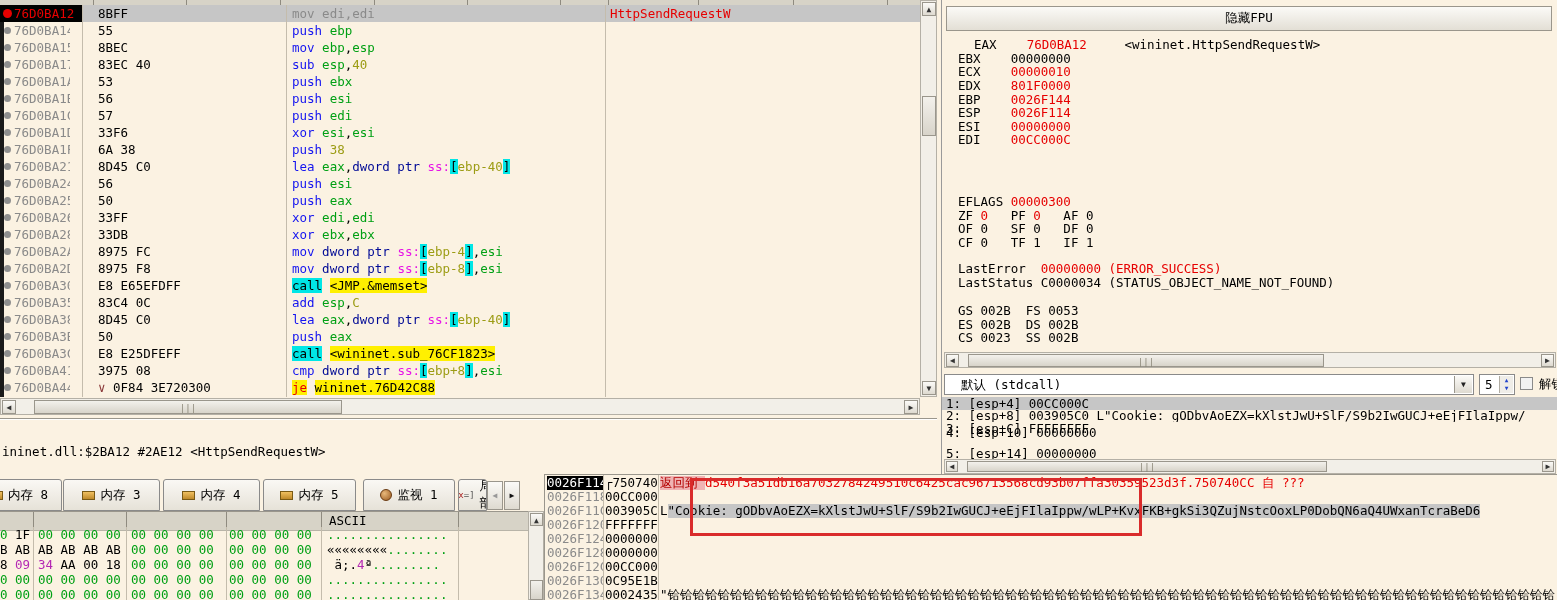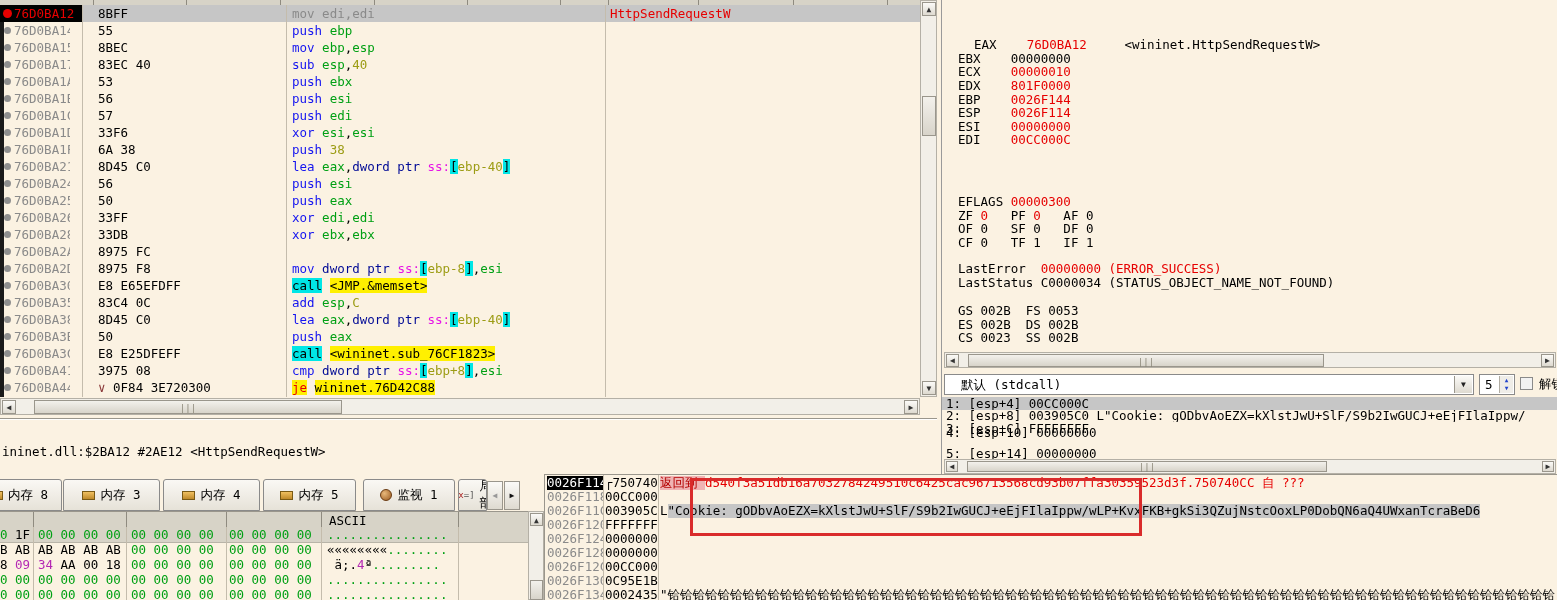--- a/index.html
+++ b/index.html
@@ -203,20 +203,21 @@
           <div class="addr">76D0BA28</div>
           <div class="bytes"><span class="c-k">33DB</span></div>
           <div class="ins"><span class="c-b">xor</span><span class="c-k"> </span><span class="c-r">ebx</span><span class="c-k">,</span><span class="c-r">ebx</span></div>
         </div>
         <div class="drow" style="top: 238px;">
           <div class="gut">
             <div class="dot"></div>
           </div>
           <div class="addr">76D0BA2A</div>
           <div class="bytes"><span class="c-k">8975 FC</span></div>
+          <div class="ins"><span class="c-b">mov</span><span class="c-k"> </span><span class="c-p">dword ptr </span><span class="c-s">ss:</span><span class="c-B">[</span><span class="c-n">ebp-4</span><span class="c-B">]</span><span class="c-k">,</span><span class="c-r">esi</span></div>
         </div>
         <div class="drow" style="top: 255px;">
           <div class="gut">
             <div class="dot"></div>
           </div>
           <div class="addr">76D0BA2D</div>
           <div class="bytes"><span class="c-k">8975 F8</span></div>
           <div class="ins"><span class="c-b">mov</span><span class="c-k"> </span><span class="c-p">dword ptr </span><span class="c-s">ss:</span><span class="c-B">[</span><span class="c-n">ebp-8</span><span class="c-B">]</span><span class="c-k">,</span><span class="c-r">esi</span></div>
         </div>
         <div class="drow" style="top: 272px;">
@@ -325,21 +326,21 @@
       <div class="tab" style="left: -24px; width: 86px; top: 1px;">
         <span class="mem-ic"></span>
         <span>内存 8</span>
       </div>
 
     <div class="sbtn" style="left:487px;top:3px;width:16px;height:29px;line-height:27px;color:#999;">◀</div>
     <div class="sbtn" style="left:504px;top:3px;width:16px;height:29px;line-height:27px;color:#111;">▶</div>
   </div>
 
   <div class="abs" id="dumppanel" style="left:0;top:511px;width:545px;height:89px;">
-    <div class="abs" style="left:0;top:0;width:541px;height:32px;background:#D7D3C7;border-top:1px solid #9A968C;border-bottom:1px solid #B8B4A8;box-sizing:border-box;">
+    <div class="abs" style="left:0;top:0;width:541px;height:20px;background:#D7D3C7;border-top:1px solid #9A968C;border-bottom:1px solid #B8B4A8;box-sizing:border-box;">
       <span class="mono abs" style="left:329px;top:1px;">ASCII</span>
       <div class="abs" style="left:33px;top:0;width:1px;height:15px;background:#8F8B80;"></div>
       <div class="abs" style="left:126px;top:0;width:1px;height:15px;background:#8F8B80;"></div>
       <div class="abs" style="left:226px;top:0;width:1px;height:15px;background:#8F8B80;"></div>
       <div class="abs" style="left:321px;top:0;width:1px;height:15px;background:#8F8B80;"></div>
       <div class="abs" style="left:458px;top:0;width:1px;height:15px;background:#8F8B80;"></div>
     </div>
     <div id="dump-rows" class="abs" style="left:0;top:16px;width:541px;height:73px;overflow:hidden;">
         <div class="dmrow" style="top: 0px;"><span class="dcell" style="left: 0px; width: 32px;"><span class="c-z">0</span><span class="c-k"> 1F</span></span><span class="dcell" style="left: 38px; width: 86px;"><span class="c-z">00 00 00 00</span></span><span class="dcell" style="left: 131px; width: 92px;"><span class="c-z">00 00 00 00</span></span><span class="dcell" style="left: 229px; width: 91px;"><span class="c-z">00 00 00 00</span></span><span class="dcell" style="left: 327px; width: 130px;"><span class="c-z">................</span></span></div>
         <div class="dmrow" style="top: 15px;"><span class="dcell" style="left: 0px; width: 32px;"><span class="c-k">B AB</span></span><span class="dcell" style="left: 38px; width: 86px;"><span class="c-k">AB AB AB AB</span></span><span class="dcell" style="left: 131px; width: 92px;"><span class="c-z">00 00 00 00</span></span><span class="dcell" style="left: 229px; width: 91px;"><span class="c-z">00 00 00 00</span></span><span class="dcell" style="left: 327px; width: 130px;"><span class="c-k">««««««««</span><span class="c-z">........</span></span></div>
@@ -372,20 +373,21 @@
         <div class="srow" style="top: 98px; left: 0px;"><span class="saddr">0026F130</span><span class="sval">0C95E1B8</span><span class="scmt"></span></div>
         <div class="srow" style="top: 112px; left: 0px;"><span class="saddr">0026F134</span><span class="sval">00024358</span><span class="scmt"><span class="c-k">"铪铪铪铪铪铪铪铪铪铪铪铪铪铪铪铪铪铪铪铪铪铪铪铪铪铪铪铪铪铪铪铪铪铪铪铪铪铪铪铪铪铪铪铪铪铪铪铪铪铪铪铪铪铪铪铪铪铪铪铪铪铪铪铪铪铪铪铪铪铪铪铪</span></span></div>
       </div>
     <div class="vline abs" style="left:58px;top:0;height:126px;"></div>
     <div class="vline abs" style="left:113px;top:0;height:126px;"></div>
   </div>
 
   <div id="redbox" class="abs"></div>
 
   <div id="regpanel" class="abs">
+    <div id="fpu-btn">隐藏FPU</div>
     <div id="reg-lines" class="abs" style="left:0;top:0;width:616px;height:350px;">
         <div class="rline" style="top: 38px; margin-left: 16px;"><span class="c-k">EAX    </span><span class="c-R">76D0BA12</span><span class="c-k">     </span><span class="c-k">&lt;wininet.HttpSendRequestW&gt;</span></div>
         <div class="rline" style="top: 52px;"><span class="c-k">EBX    </span><span class="c-k">00000000</span></div>
         <div class="rline" style="top: 65px;"><span class="c-k">ECX    </span><span class="c-R">00000010</span></div>
         <div class="rline" style="top: 79px;"><span class="c-k">EDX    </span><span class="c-R">801F0000</span></div>
         <div class="rline" style="top: 93px;"><span class="c-k">EBP    </span><span class="c-R">0026F144</span></div>
         <div class="rline" style="top: 106px;"><span class="c-k">ESP    </span><span class="c-R">0026F114</span></div>
         <div class="rline" style="top: 120px;"><span class="c-k">ESI    </span><span class="c-R">00000000</span></div>
         <div class="rline" style="top: 133px;"><span class="c-k">EDI    </span><span class="c-R">00CC000C</span></div>
         <div class="rline" style="top: 195px;"><span class="c-k">EFLAGS </span><span class="c-R">00000300</span></div>

